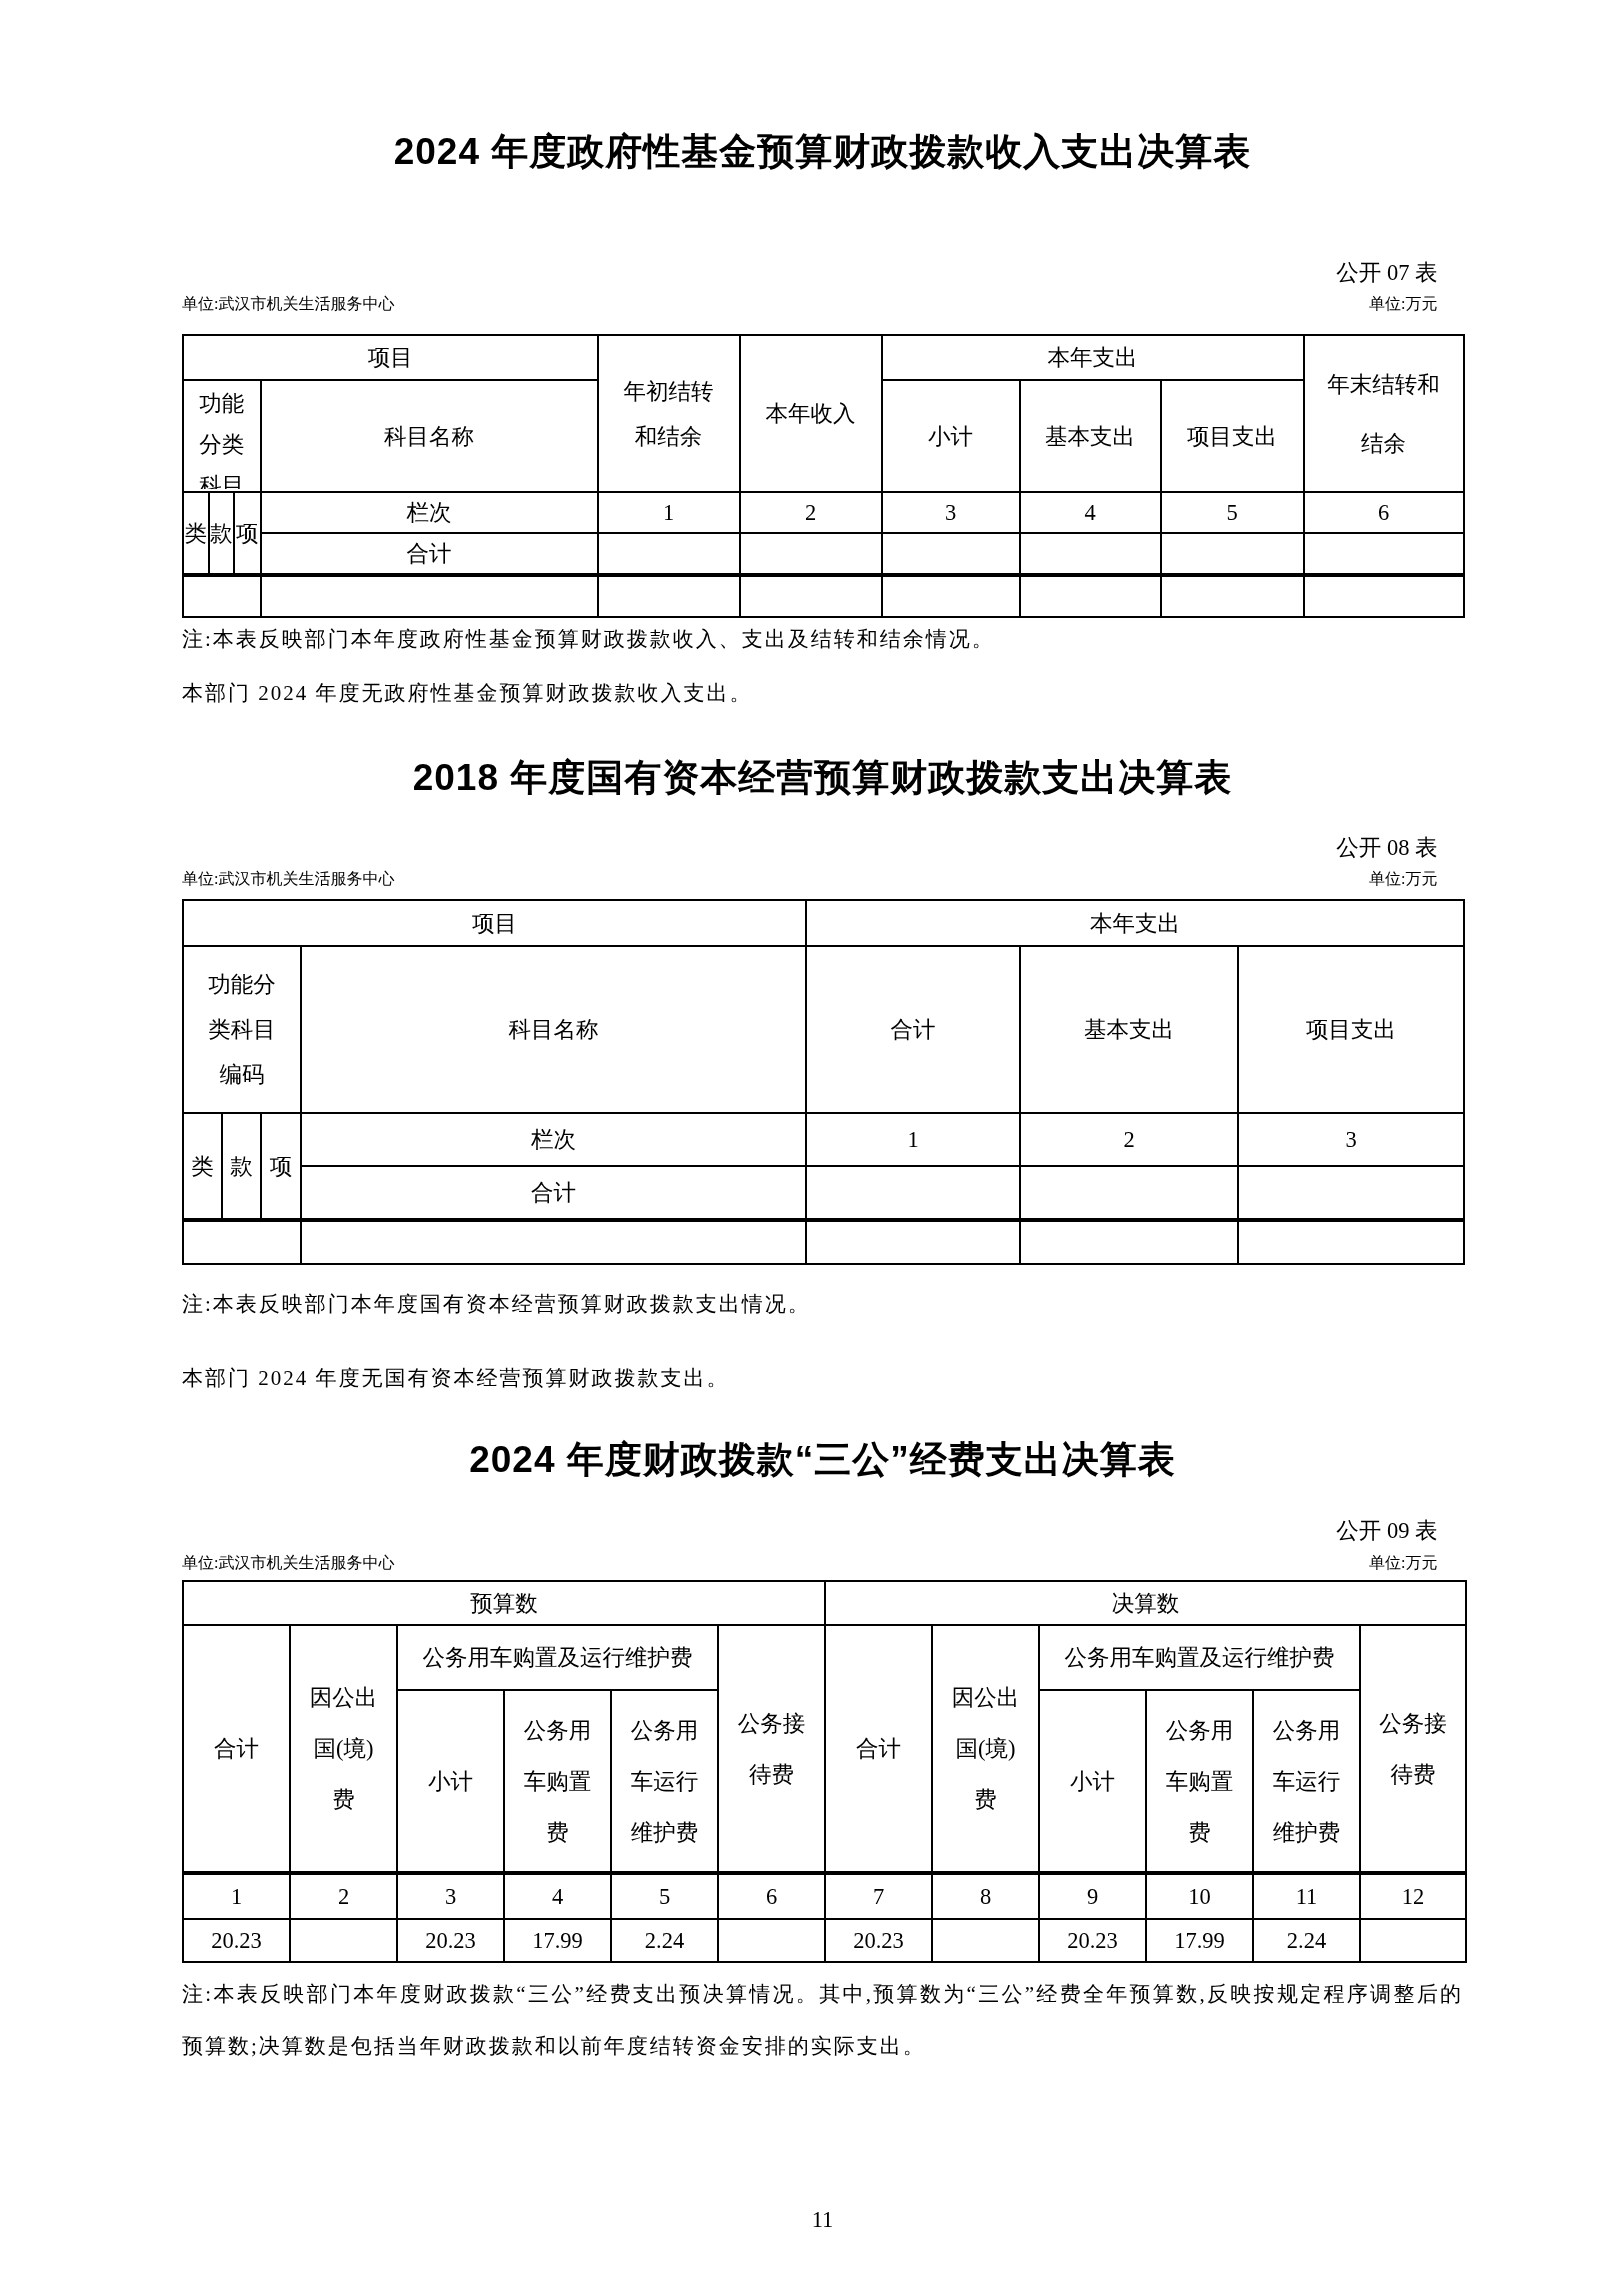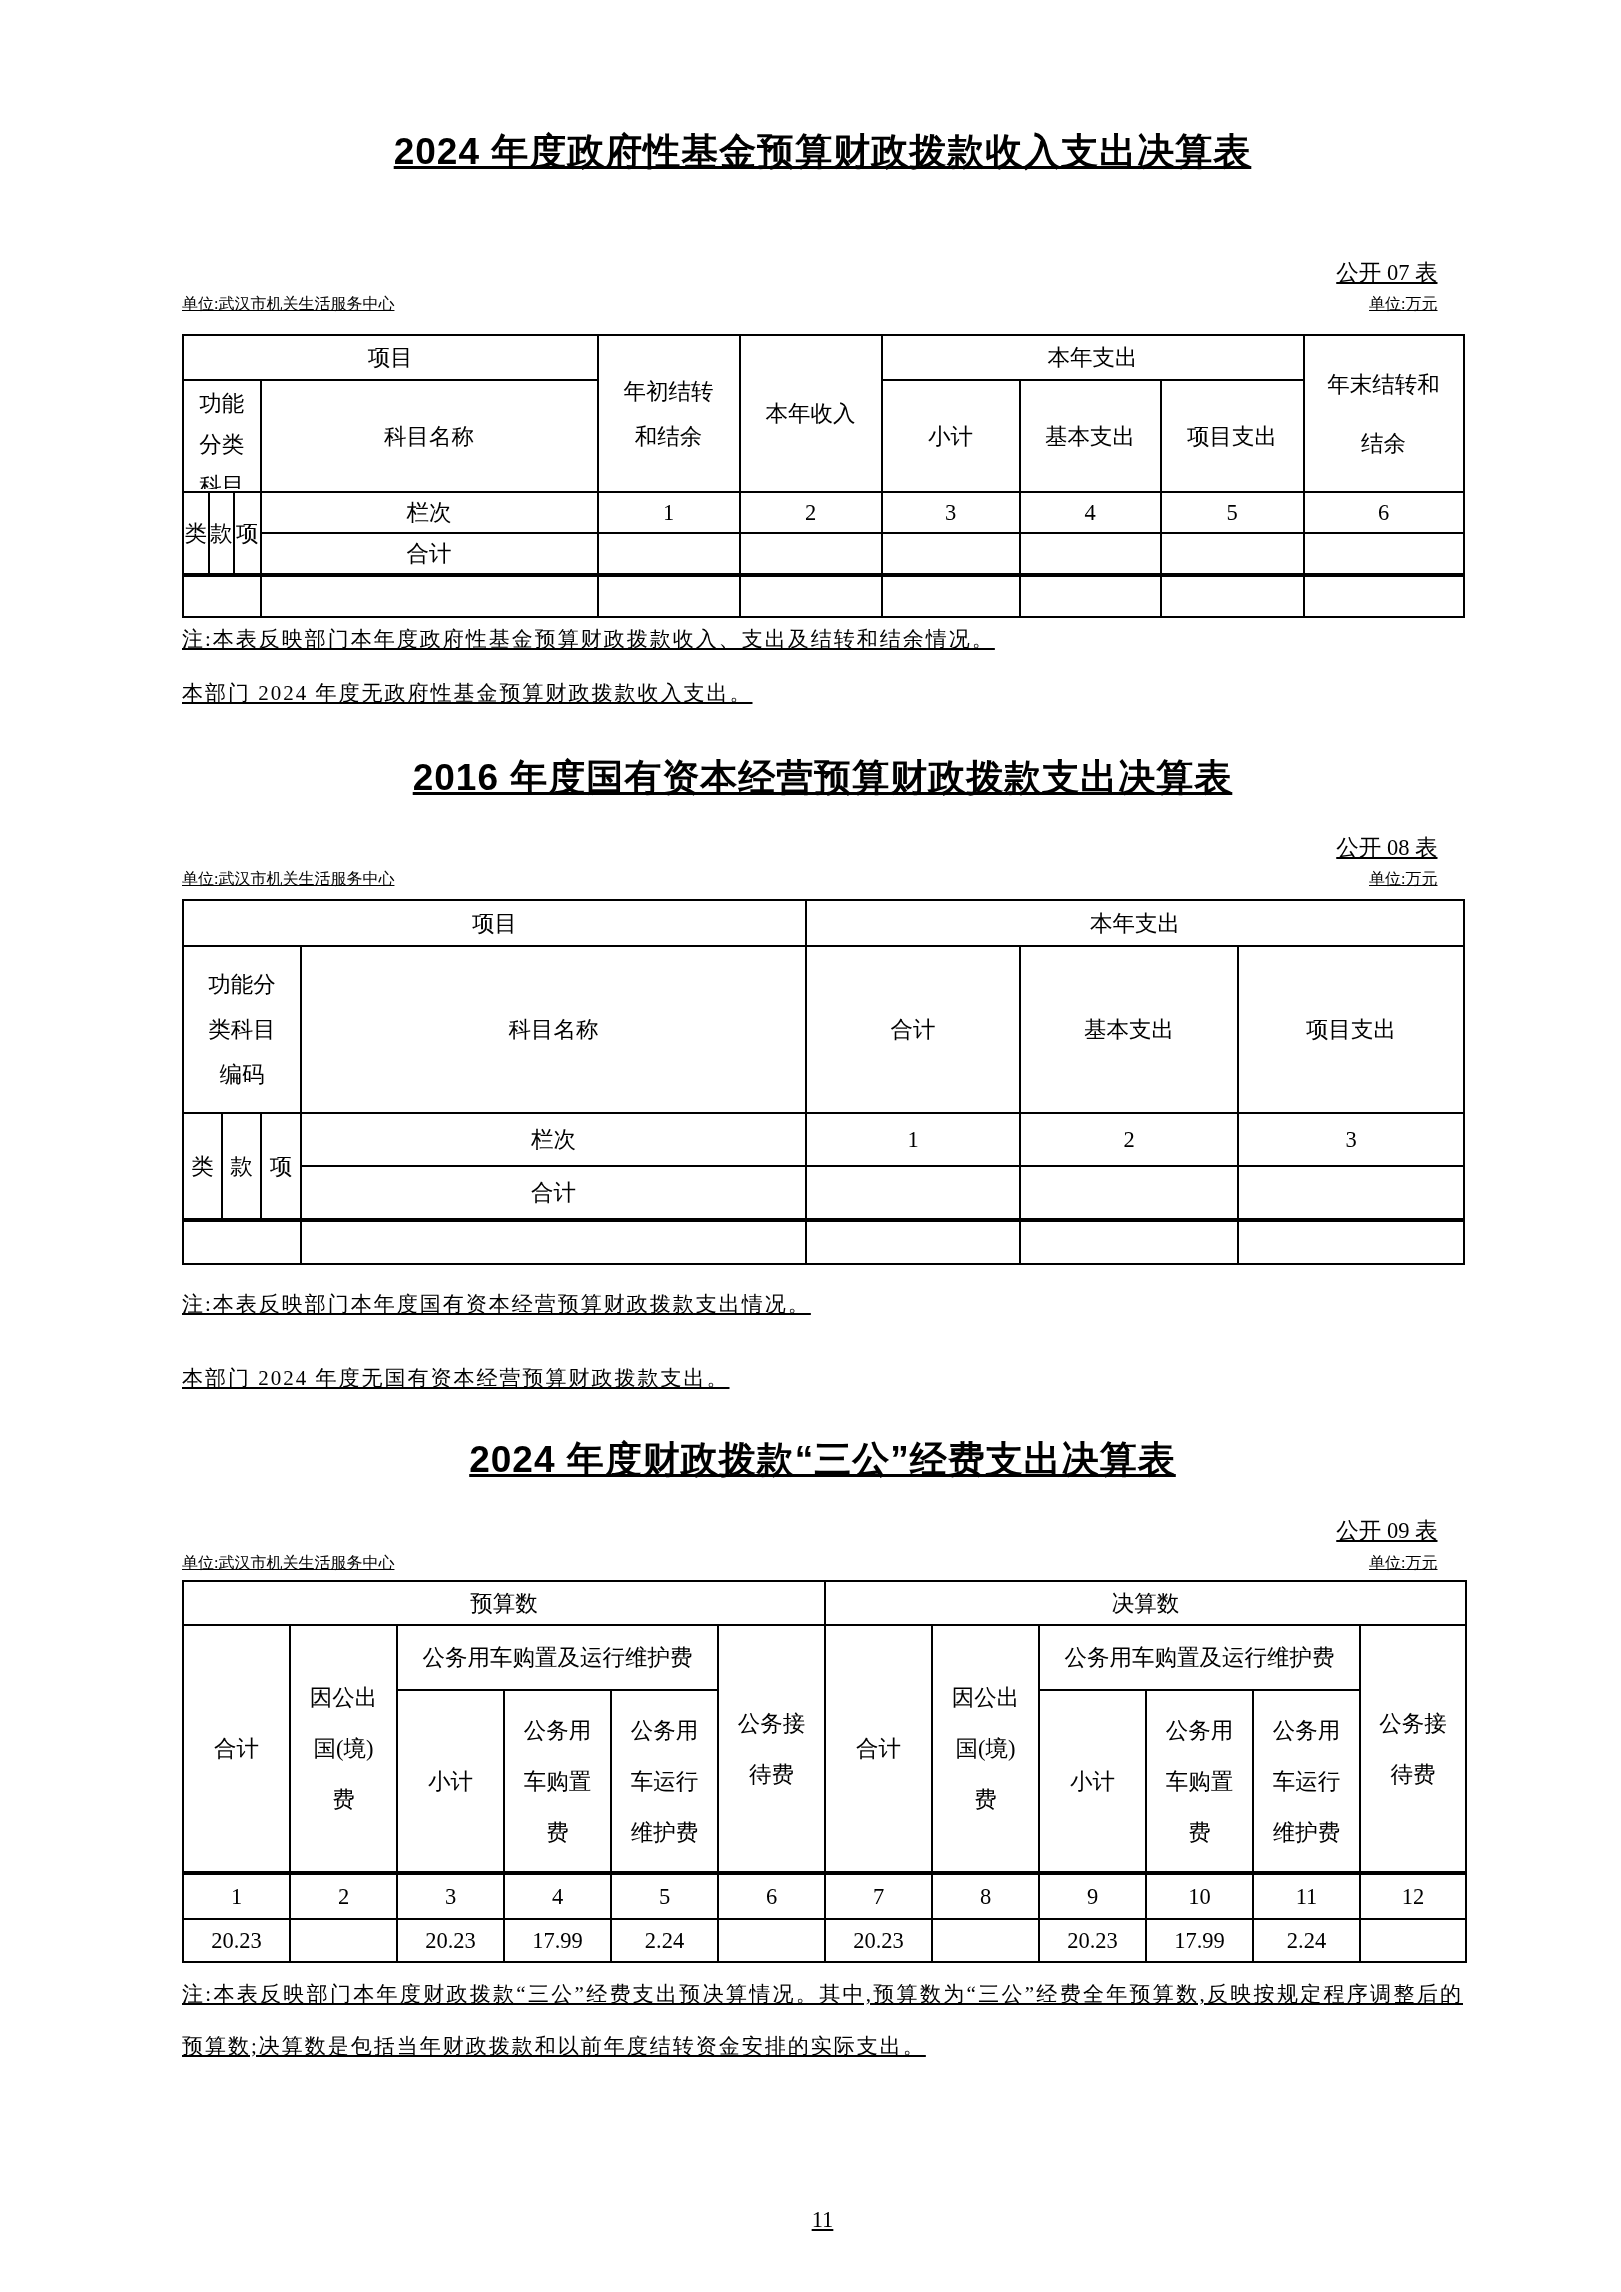--- a/index.html
+++ b/index.html
@@ -1,21 +1,21 @@
 <!DOCTYPE html>
 <html><head>
 <meta charset="utf-8">
 <style>
   html,body{margin:0;padding:0;background:#888;}
   .page{
     position:relative;width:1621px;height:2293px;background:#ffffff;
     font-family:"Liberation Serif","DejaVu Serif",serif;color:#000;
     margin:0 auto;overflow:hidden;
   }
-  .abs{position:absolute;left:182px;width:1281px;box-sizing:border-box;text-decoration:underline;}
+  .abs{position:absolute;left:182px;width:1281px;box-sizing:border-box;}
   .title{
     text-align:center;font-family:"Liberation Sans","DejaVu Sans",sans-serif;
     font-weight:bold;font-size:37px;letter-spacing:1px;white-space:nowrap;
   }
   .rightline{text-align:right;font-size:22.5px;padding-right:25.5px;}
   .unitrow{display:flex;justify-content:space-between;font-size:16px;}
   .unitrow .u-right{padding-right:25.5px;}
   .note{font-size:21px;letter-spacing:2px;}
   .note.just{text-align:justify;line-height:52px;}
   table.tbl{
@@ -117,21 +117,21 @@
       <td></td>
       <td></td>
       <td></td>
     </tr>
   </tbody>
     </table>
 
   <div class="abs note" style="top:625px">注:本表反映部门本年度政府性基金预算财政拨款收入、支出及结转和结余情况。</div>
   <div class="abs note" style="top:679px">本部门 2024 年度无政府性基金预算财政拨款收入支出。</div>
 
-  <div class="abs title" style="top:753px">2016 年度国有资本经营预算财政拨款支出决算表</div>
+  <div class="abs title" style="top:753px">2018 年度国有资本经营预算财政拨款支出决算表</div>
   <div class="abs rightline" style="top:832px">公开 08 表</div>
   <div class="abs unitrow" style="top:869px">
     <span>单位:武汉市机关生活服务中心</span>
     <span class="u-right">单位:万元</span>
   </div>
 
   <table class="tbl" style="top:899px">
     <colgroup>
       <col style="width:39px">
         <col style="width:39px">

